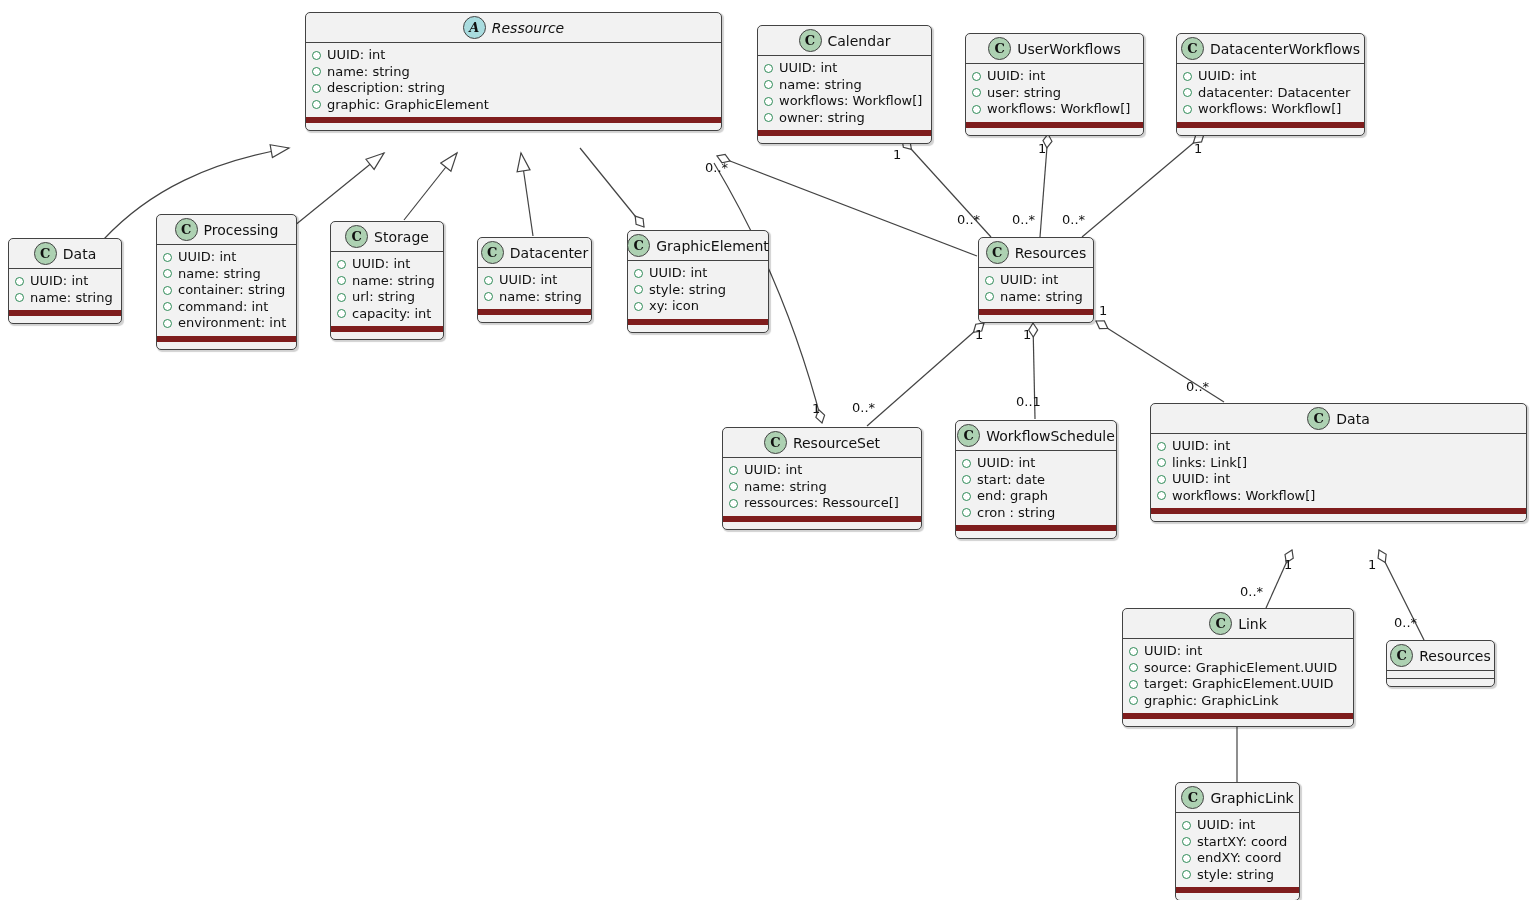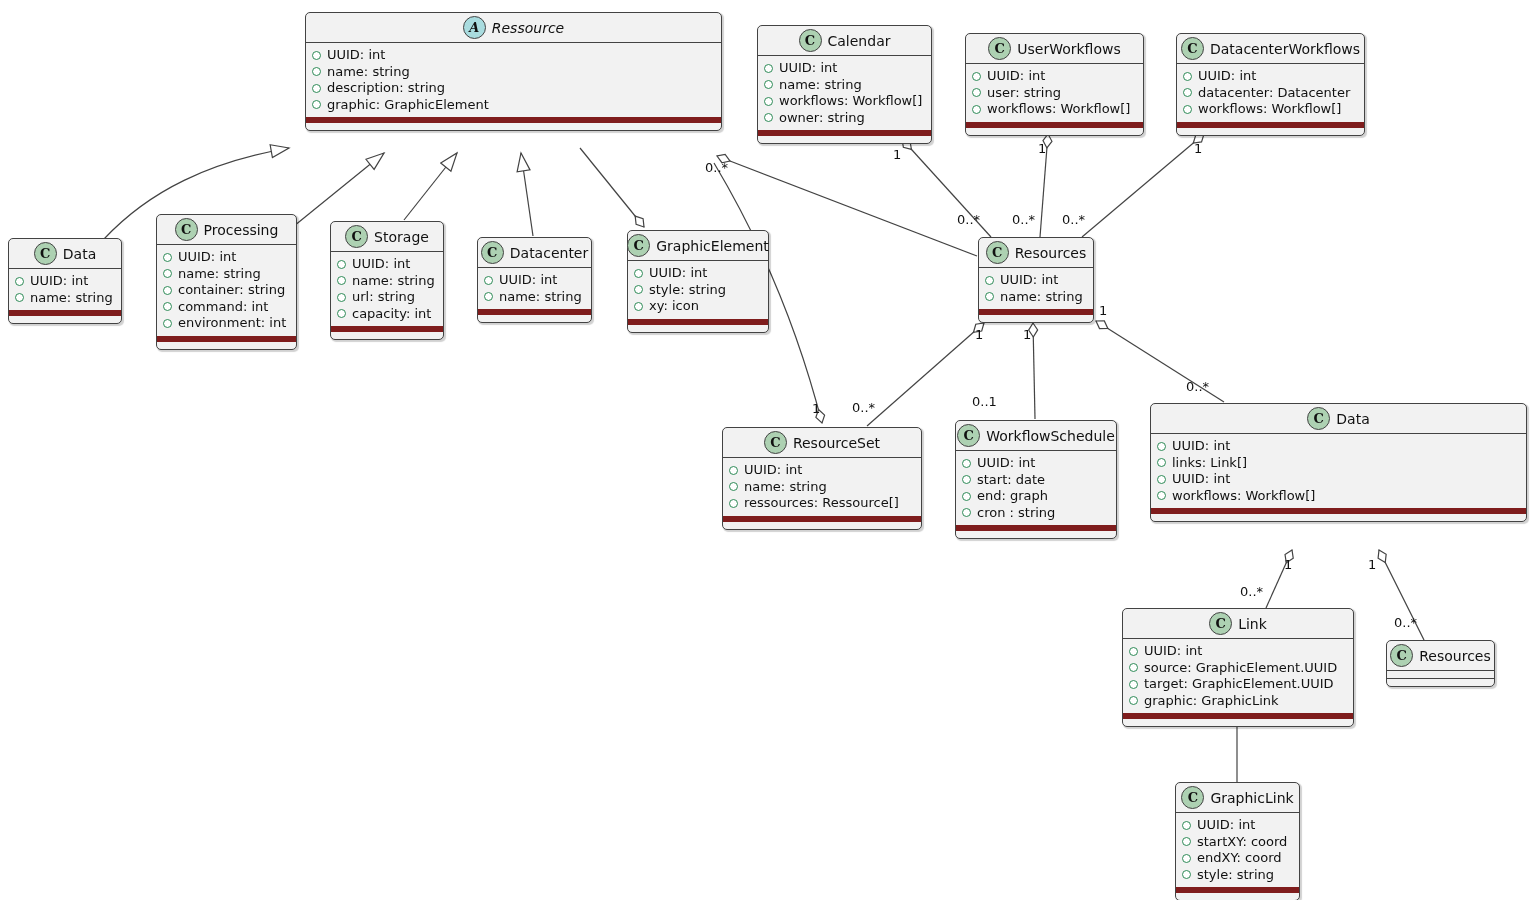--- a/index.html
+++ b/index.html
@@ -439,19 +439,19 @@
 <span class="mult" style="left:812px;top:402px;">1</span>
 <span class="mult" style="left:852px;top:401px;">0..*</span>
 <span class="mult" style="left:893px;top:148px;">1</span>
 <span class="mult" style="left:957px;top:213px;">0..*</span>
 <span class="mult" style="left:1038px;top:142px;">1</span>
 <span class="mult" style="left:1012px;top:213px;">0..*</span>
 <span class="mult" style="left:1194px;top:142px;">1</span>
 <span class="mult" style="left:1062px;top:213px;">0..*</span>
 <span class="mult" style="left:975px;top:328px;">1</span>
 <span class="mult" style="left:1023px;top:328px;">1</span>
-<span class="mult" style="left:972px;top:395px;">0..1</span>
+<span class="mult" style="left:1016px;top:395px;">0..1</span>
 <span class="mult" style="left:1099px;top:304px;">1</span>
 <span class="mult" style="left:1186px;top:380px;">0..*</span>
 <span class="mult" style="left:1284px;top:558px;">1</span>
 <span class="mult" style="left:1240px;top:585px;">0..*</span>
 <span class="mult" style="left:1368px;top:558px;">1</span>
 <span class="mult" style="left:1394px;top:616px;">0..*</span>
 
 </body></html>

